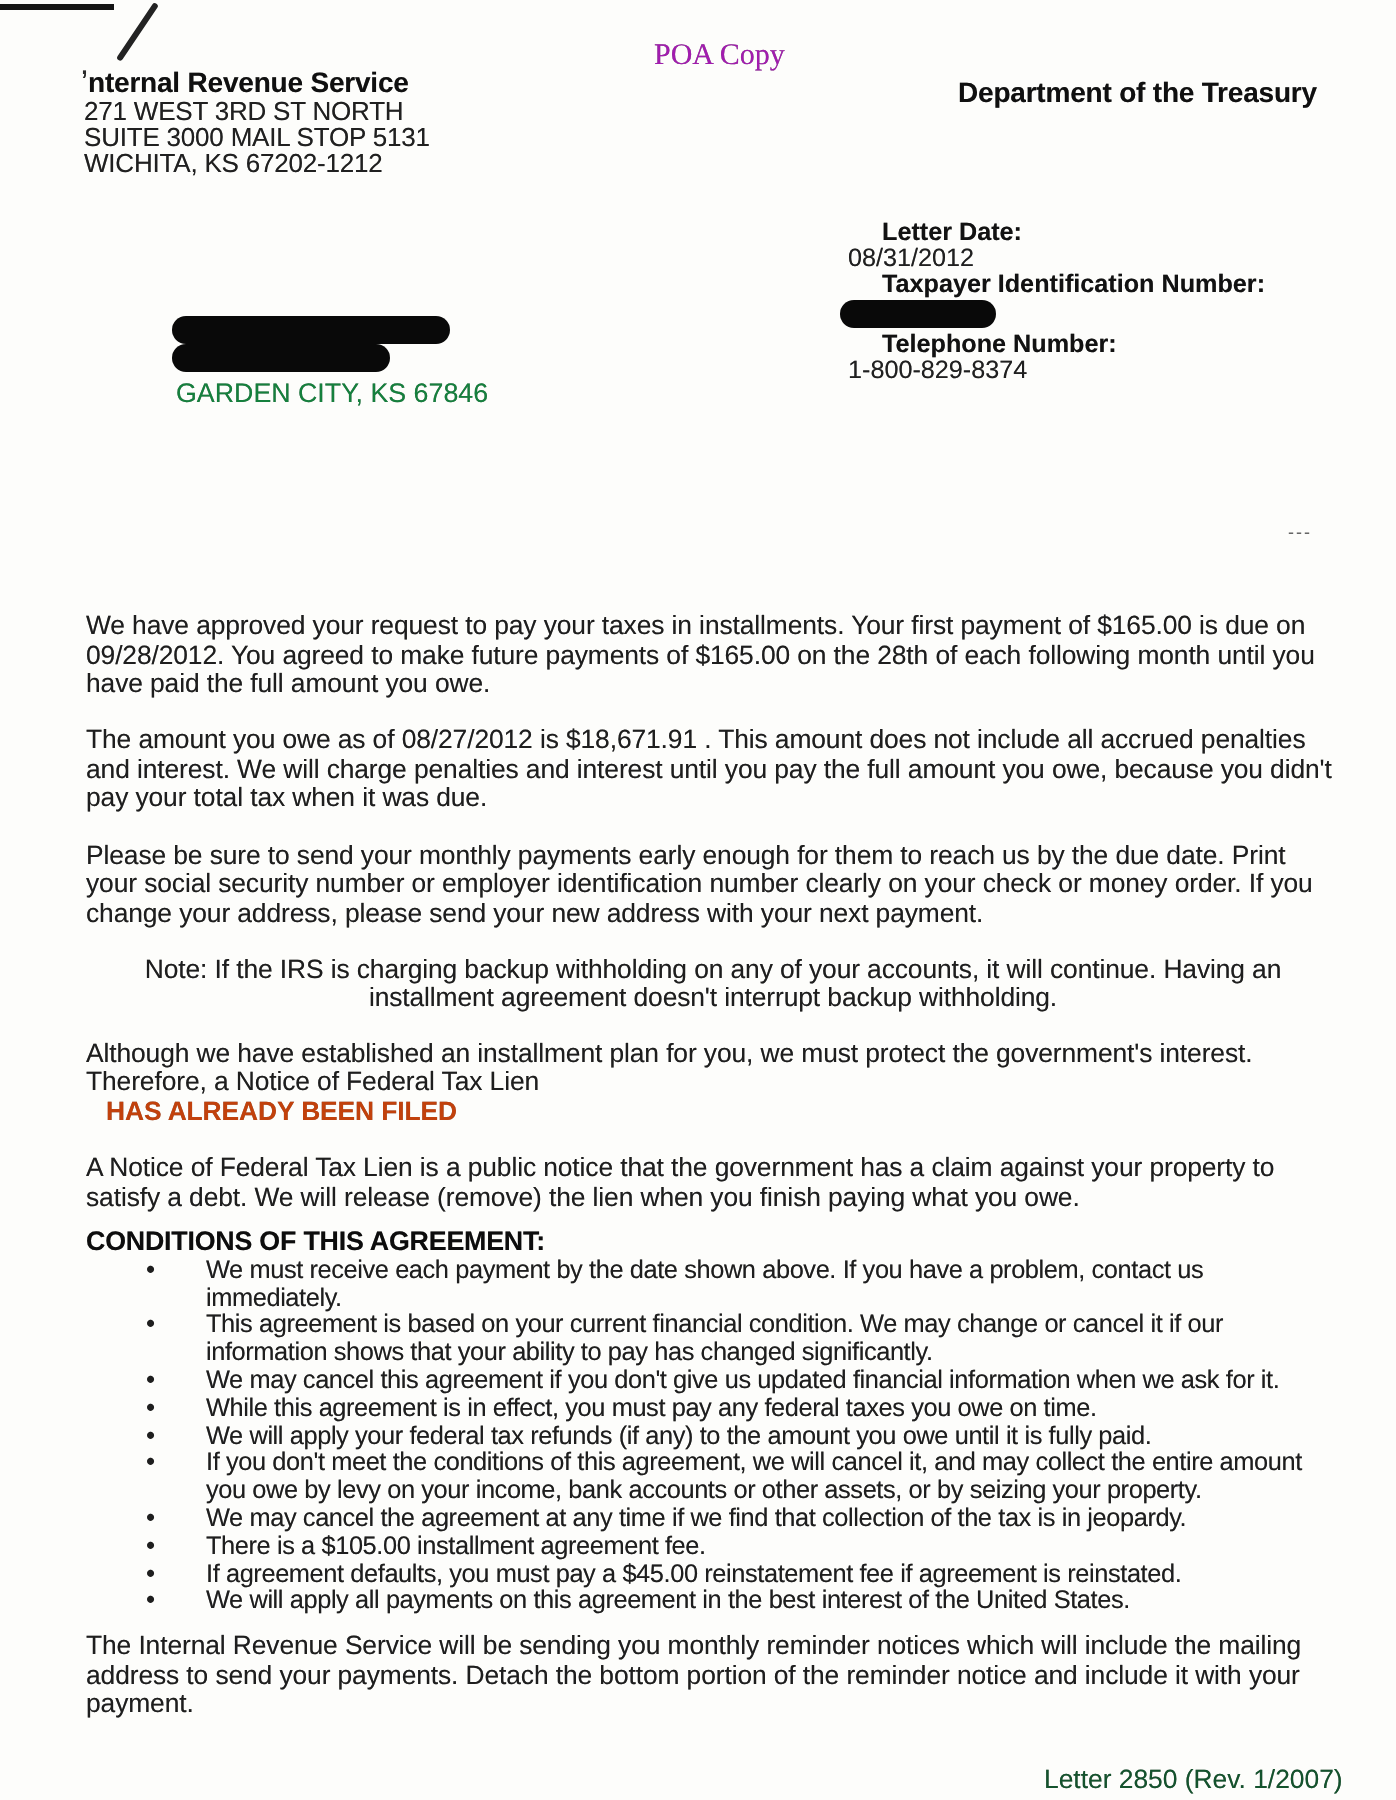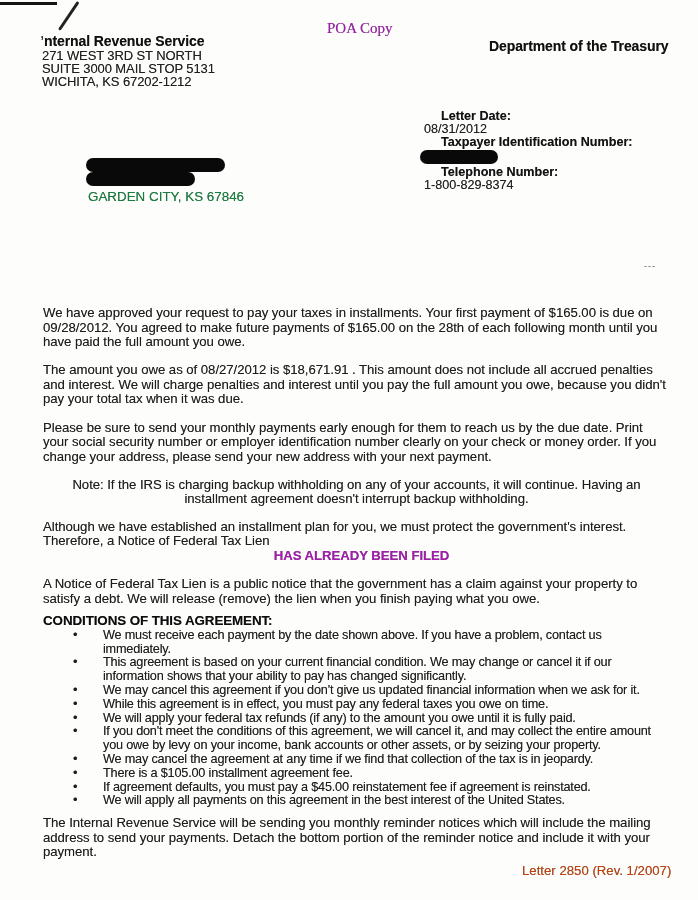--- a/index.html
+++ b/index.html
@@ -15,47 +15,47 @@
   }
   
   .edge-line { position: absolute; left: 0; top: 2px; width: 57px; height: 3px; background: #141414; }
   .pen-stroke { position: absolute; left: 77px; top: 1px; width: 2.5px; height: 34px; background: #232323;
                 transform-origin: 0 0; transform: rotate(34deg); border-radius: 2px; }
   .pen-mark { position: absolute; left: 40px; top: 24px; font-size: 16px; color: #2a2a2a; }
   
   .poa { position: absolute; left: 327px; top: 20px; font-family: "Liberation Serif", serif; font-size: 15px; color: #a21caf; }
   .sender-name { position: absolute; left: 44px; top: 33px; font-size: 14px; font-weight: bold; color: #101010; letter-spacing: -0.1px; }
   .sender-addr { position: absolute; left: 42px; top: 49px; font-size: 13px; line-height: 13.2px; letter-spacing: -0.1px; color: #202020; }
-  .dept { position: absolute; left: 479px; top: 38px; font-size: 14px; font-weight: bold; color: #101010; letter-spacing: -0.1px; margin-left: 10px; }
+  .dept { position: absolute; left: 479px; top: 38px; font-size: 14px; font-weight: bold; color: #101010; letter-spacing: -0.1px; }
   
   .info { position: absolute; left: 417px; top: 110px; font-size: 12.6px; line-height: 13.2px; }
   .info .lbl { font-weight: bold; color: #121212; margin-left: 24px; }
   .info .val { padding-left: 7px; color: #202020; }
   .bar { background: #090909; border-radius: 7px; }
   .tin-bar { width: 78px; height: 14px; margin: 0 0 2.5px 3px; }
   
   .recip-bar-1 { position: absolute; left: 86px; top: 158px; width: 139px; height: 14px; }
   .recip-bar-2 { position: absolute; left: 86px; top: 172px; width: 109px; height: 14px; }
   .recip-city { position: absolute; left: 88px; top: 189px; font-size: 13.4px; color: #15803d; }
   
   .margin-note { position: absolute; left: 644px; top: 261px; font-size: 9px; color: #5a5a5a; letter-spacing: 1px; text-shadow: none; }
   
   .body-flow { position: absolute; left: 43px; top: 306px; width: 627px; font-size: 13.2px; line-height: 14.6px; letter-spacing: -0.05px; }
   .body-flow p { margin: 0 0 13.5px 0; }
   .body-flow p.tight { margin-bottom: 12.8px; text-align: center; }
   .body-flow p.nogap { margin-bottom: 0; }
-  .lien-banner { text-align: center; font-weight: bold; color: #a21caf; margin: 0 0 13.5px 0; text-indent: 10px; }
+  .lien-banner { text-align: left; font-weight: bold; color: #c2410c; margin: 0 0 13.5px 0; text-indent: 10px; }
   .lien-expl { margin-bottom: 8px !important; }
   .cond-heading { font-weight: bold; color: #0d0d0d; font-size: 13.4px; line-height: 14.6px; letter-spacing: -0.1px; }
   ul.cond-list { list-style: none; margin: 0; padding: 0; font-size: 12.7px; line-height: 13.8px; letter-spacing: -0.2px; }
   ul.cond-list li { position: relative; padding-left: 60px; }
   ul.cond-list li .dot { position: absolute; left: 30px; top: -1px; font-size: 13px; }
   .closing { margin-top: 8px !important; }
   
-  .footer-id { position: absolute; left: 522px; top: 863px; font-size: 13.2px; color: #c2410c; }
+  .footer-id { position: absolute; left: 522px; top: 882px; font-size: 13.2px; color: #14532d; }
 </style>
 </head>
 <body>
 
 <div class="page">
 
   <div class="edge-line"></div>
   <div class="pen-stroke"></div>
   <span class="pen-mark">,</span>
 

